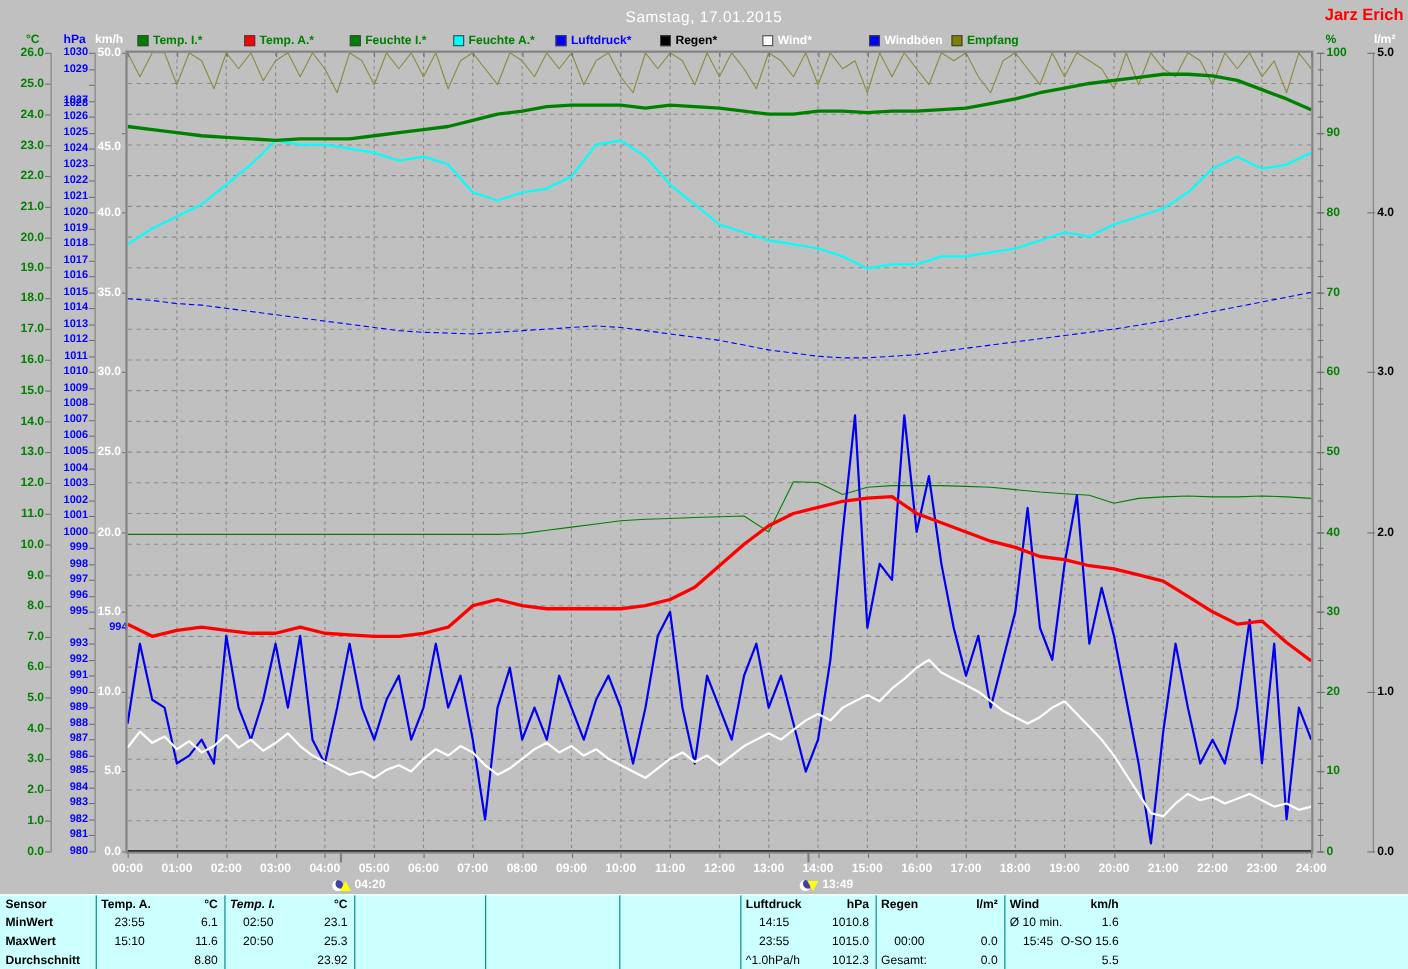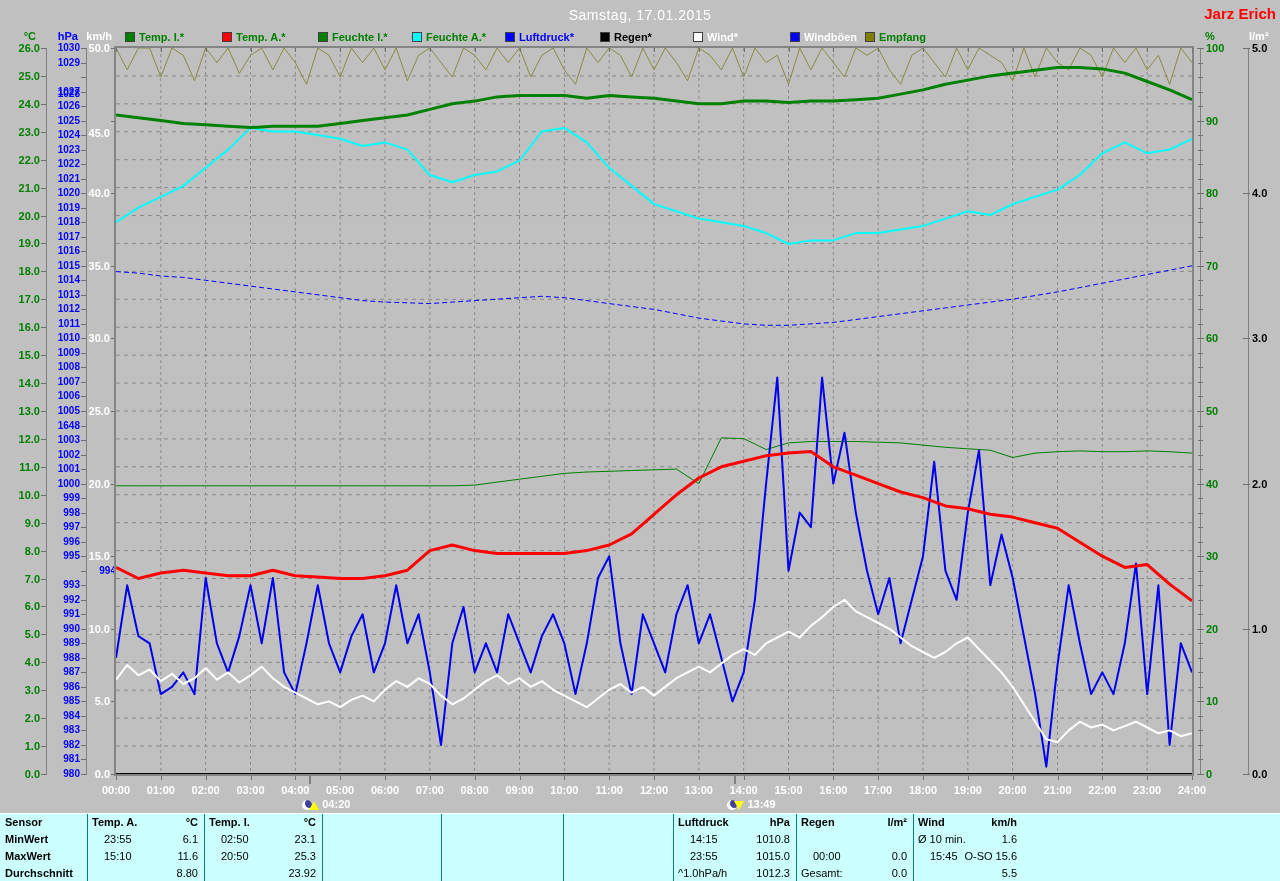--- a/index.html
+++ b/index.html
@@ -189,21 +189,21 @@
     <div class="tick-label-sm t-right" style="right: 1200px; top: 346.92px; color: rgb(0, 0, 255); text-align: right;">1009</div>
     <div class="tick-dash" style="left: 81px; top: 352.92px; width: 5px;"></div>
     <div class="tick-label-sm t-right" style="right: 1200px; top: 361.44px; color: rgb(0, 0, 255); text-align: right;">1008</div>
     <div class="tick-dash" style="left: 81px; top: 367.44px; width: 5px;"></div>
     <div class="tick-label-sm t-right" style="right: 1200px; top: 375.96px; color: rgb(0, 0, 255); text-align: right;">1007</div>
     <div class="tick-dash" style="left: 81px; top: 381.96px; width: 5px;"></div>
     <div class="tick-label-sm t-right" style="right: 1200px; top: 390.48px; color: rgb(0, 0, 255); text-align: right;">1006</div>
     <div class="tick-dash" style="left: 81px; top: 396.48px; width: 5px;"></div>
     <div class="tick-label-sm t-right" style="right: 1200px; top: 405px; color: rgb(0, 0, 255); text-align: right;">1005</div>
     <div class="tick-dash" style="left: 81px; top: 411px; width: 5px;"></div>
-    <div class="tick-label-sm t-right" style="right: 1200px; top: 419.52px; color: rgb(0, 0, 255); text-align: right;">1648</div>
+    <div class="tick-label-sm t-right" style="right: 1200px; top: 419.52px; color: rgb(0, 0, 255); text-align: right;">1004</div>
     <div class="tick-dash" style="left: 81px; top: 425.52px; width: 5px;"></div>
     <div class="tick-label-sm t-right" style="right: 1200px; top: 434.04px; color: rgb(0, 0, 255); text-align: right;">1003</div>
     <div class="tick-dash" style="left: 81px; top: 440.04px; width: 5px;"></div>
     <div class="tick-label-sm t-right" style="right: 1200px; top: 448.56px; color: rgb(0, 0, 255); text-align: right;">1002</div>
     <div class="tick-dash" style="left: 81px; top: 454.56px; width: 5px;"></div>
     <div class="tick-label-sm t-right" style="right: 1200px; top: 463.08px; color: rgb(0, 0, 255); text-align: right;">1001</div>
     <div class="tick-dash" style="left: 81px; top: 469.08px; width: 5px;"></div>
     <div class="tick-label-sm t-right" style="right: 1200px; top: 477.6px; color: rgb(0, 0, 255); text-align: right;">1000</div>
     <div class="tick-dash" style="left: 81px; top: 483.6px; width: 5px;"></div>
     <div class="tick-label-sm t-right" style="right: 1200px; top: 492.12px; color: rgb(0, 0, 255); text-align: right;">999</div>
@@ -517,21 +517,21 @@
     <div class="row-label" style="top: 51px;">Durchschnitt</div>
     <div class="t-col" style="left: 87px; width: 0px; border-left-color: rgb(0, 128, 128);"></div>
     <div class="t-cell t-bold" style="top: 0px; left: 92px;">Temp. A.</div>
     <div class="t-cell t-bold t-right" style="top: 0px; left: 87px; width: 111px;">°C</div>
     <div class="t-cell" style="top: 17px; left: 104px;">23:55</div>
     <div class="t-cell t-right" style="top: 17px; left: 87px; width: 111px;">6.1</div>
     <div class="t-cell" style="top: 34px; left: 104px;">15:10</div>
     <div class="t-cell t-right" style="top: 34px; left: 87px; width: 111px;">11.6</div>
     <div class="t-cell t-right" style="top: 51px; left: 87px; width: 111px;">8.80</div>
     <div class="t-col" style="left: 204px; width: 0px; border-left-color: rgb(0, 128, 128);"></div>
-    <div class="t-cell t-bold" style="top: 0px; left: 209px;">Temp. I.</div>
+    <div class="t-cell t-bold" style="top: 0px; left: 209px; font-style: italic;">Temp. I.</div>
     <div class="t-cell t-bold t-right" style="top: 0px; left: 204px; width: 112px;">°C</div>
     <div class="t-cell" style="top: 17px; left: 221px;">02:50</div>
     <div class="t-cell t-right" style="top: 17px; left: 204px; width: 112px;">23.1</div>
     <div class="t-cell" style="top: 34px; left: 221px;">20:50</div>
     <div class="t-cell t-right" style="top: 34px; left: 204px; width: 112px;">25.3</div>
     <div class="t-cell t-right" style="top: 51px; left: 204px; width: 112px;">23.92</div>
     <div class="t-col" style="left: 322px; width: 0px; border-left-color: rgb(0, 128, 128);"></div>
     <div class="t-col" style="left: 441px; width: 0px; border-left-color: rgb(0, 128, 128);"></div>
     <div class="t-col" style="left: 563px; width: 0px; border-left-color: rgb(0, 128, 128);"></div>
     <div class="t-col" style="left: 673px; width: 0px; border-left-color: rgb(0, 128, 128);"></div>

